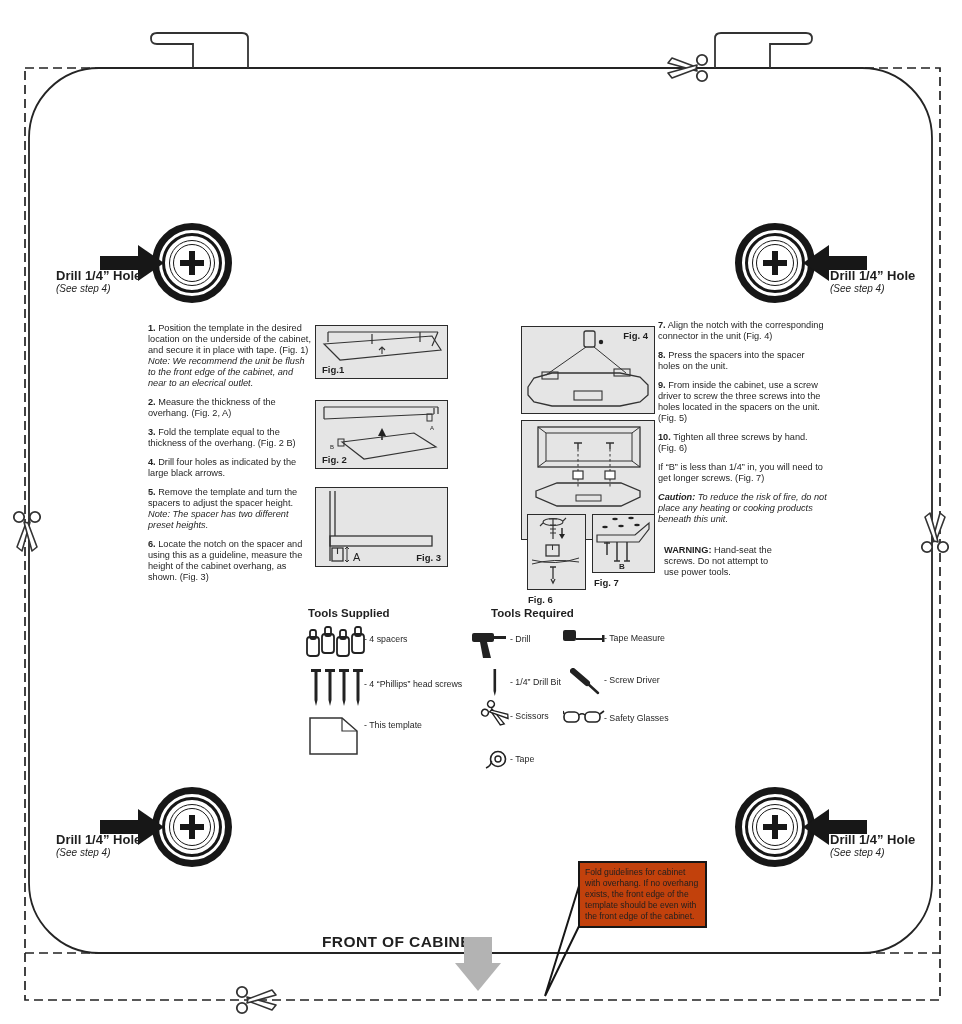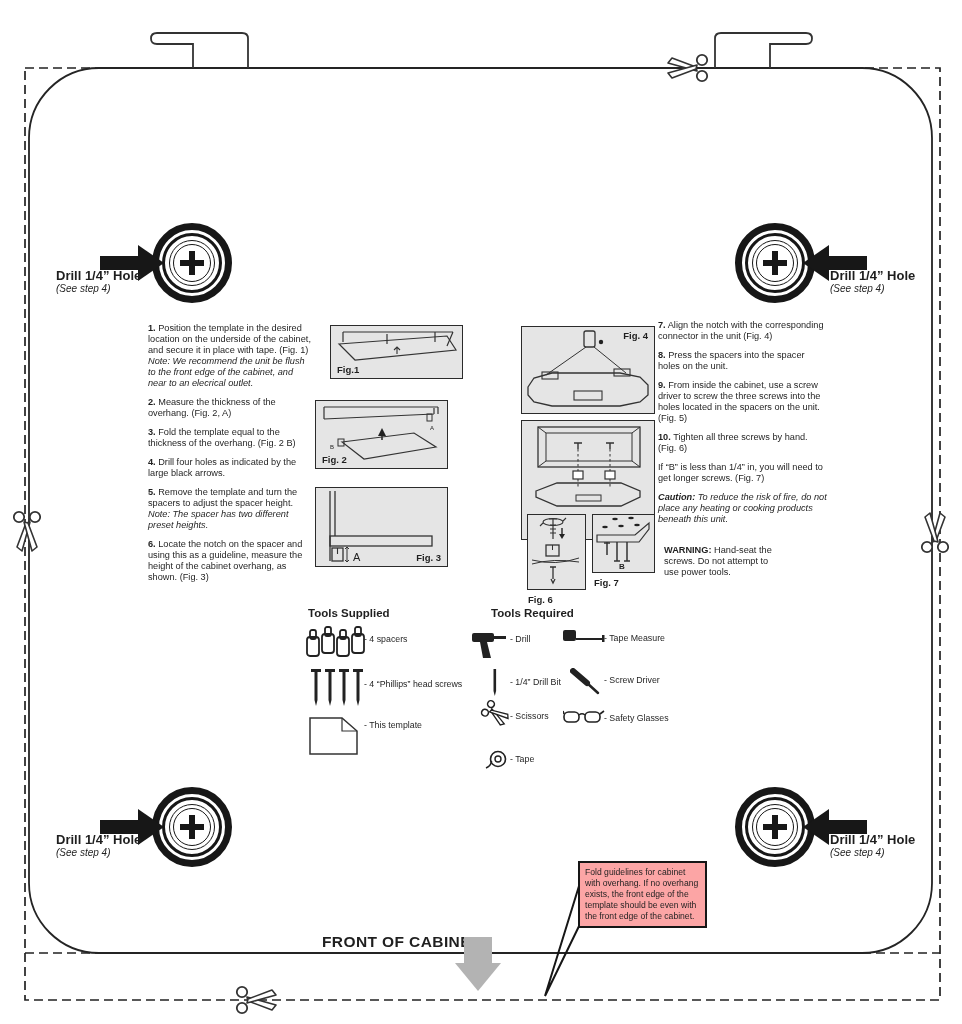--- a/index.html
+++ b/index.html
@@ -64,21 +64,21 @@
   
   .sec-title{position:absolute;font-weight:bold;font-size:11.5px;}
   .item-label{position:absolute;font-size:8.8px;}
   .icon{position:absolute;}
 
   
   .front-label{position:absolute;left:322px;top:933px;font-weight:bold;font-size:15.5px;letter-spacing:.4px;}
   .front-shaft{position:absolute;left:464px;top:937px;width:28px;height:27px;background:#b3b3b3;}
   .front-head{position:absolute;left:455px;top:963px;width:0;height:0;
               border-left:23px solid transparent;border-right:23px solid transparent;border-top:28px solid #b3b3b3;}
-  .callout{position:absolute;left:578px;top:861px;width:129px;border:2.2px solid #161616;background:#fca5a5;
+  .callout{position:absolute;left:578px;top:861px;width:129px;border:2.2px solid #161616;background:#c2410c;
            padding:4px 5px;font-size:8.6px;line-height:1.28;box-sizing:border-box;}
 </style>
 </head>
 <body>
 
 <div class="page">
 
   <svg class="outline-layer" width="962" height="1024" viewBox="0 0 962 1024">
     <rect x="25" y="68" width="915" height="932" fill="none" stroke="#222" stroke-width="1.7" stroke-dasharray="9 5"></rect>
     <path d="M25,953 H100 M862,953 H940" fill="none" stroke="#222" stroke-width="1.7" stroke-dasharray="9 5"></path>
@@ -193,21 +193,21 @@
   <div class="col col-right">
     <p class="step"><b>7.</b> <span>Align the notch with the corresponding connector in the unit (Fig. 4)</span></p>
     <p class="step"><b>8.</b> <span>Press the spacers into the spacer holes on the unit.</span></p>
     <p class="step"><b>9.</b> <span>From inside the cabinet, use a screw driver to screw the three screws into the holes located in the spacers on the unit. (Fig. 5)</span></p>
     <p class="step"><b>10.</b> <span>Tighten all three screws by hand. (Fig. 6)</span></p>
     <p class="step"><span>If “B” is less than 1/4” in, you will need to get longer screws. (Fig. 7)</span></p>
     <p class="step caution"><b>Caution:</b><span> To reduce the risk of fire, do not place any heating or cooking products beneath this unit.</span></p>
     <div class="warning"><b>WARNING:</b><span> Hand-seat the screws. Do not attempt to use power tools.</span></div>
   </div>
 
-  <div class="figbox" style="left:330px;top:325px;width:133px;height:54px;">
+  <div class="figbox" style="left:315px;top:325px;width:133px;height:54px;">
     <svg width="129" height="50" viewBox="0 0 129 50">
       <path d="M12,6 L12,16 M12,6 H122 M56,8 V18 M104,6 V16 M122,6 L116,20" fill="none" stroke="#333" stroke-width="1.2"></path>
       <path d="M8,18 L116,10 L125,24 L24,34 Z" fill="none" stroke="#333" stroke-width="1.2"></path>
       <path d="M66,21 V28 M63,24 L66,21 L69,24" fill="none" stroke="#333" stroke-width="1.1"></path>
     </svg>
     <span class="figcap cap-bl">Fig.1</span>
   </div>
 
   <div class="figbox" style="left:315px;top:400px;width:133px;height:69px;">
     <svg width="129" height="65" viewBox="0 0 129 65">

